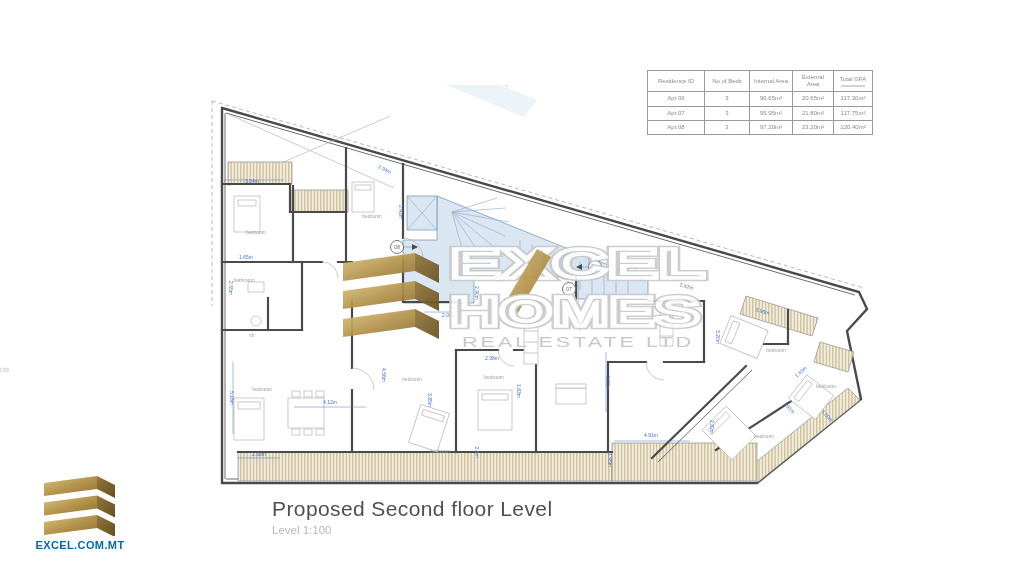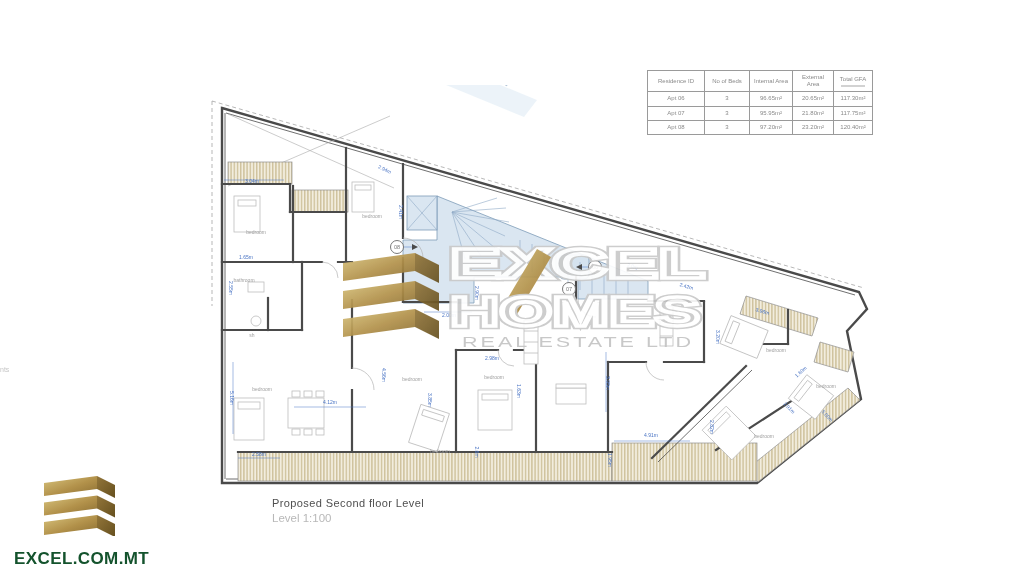--- a/index.html
+++ b/index.html
@@ -32,26 +32,26 @@
   .dimline{stroke:#4a74c4;stroke-width:.5;fill:none;}
   #room-labels text{font-size:5px;fill:#9f9f9f;text-anchor:middle;}
   #dim-labels text{font-size:5px;fill:#4a74c4;text-anchor:middle;}
   #apt-markers circle{fill:#ffffff;stroke:#6a6a6a;stroke-width:.9;}
   #apt-markers text{font-size:5.5px;fill:#777;text-anchor:middle;}
   .wm-under{fill:none;stroke:#c9c9c9;stroke-width:6.5;font-weight:bold;}
   .wm-over{fill:none;stroke:#ffffff;stroke-width:3.6;font-weight:bold;}
   .wm-sub{fill:#c4c4c4;font-size:14.5px;letter-spacing:2px;}
   
   .title-block{position:absolute;left:272px;top:497px;}
-  .plan-title{font-size:11px;color:#4f4f4f;letter-spacing:.4px;}
+  .plan-title{font-size:21px;color:#4f4f4f;letter-spacing:.4px;}
   .plan-scale{font-size:11.5px;color:#b8b8b8;margin-top:3px;}
   
   .footer-logo{position:absolute;left:14px;top:476px;width:132px;text-align:center;}
   .footer-logo svg{display:block;margin:0 auto;}
-  .footer-text{font-size:17px;font-weight:bold;color:#14532d;letter-spacing:.4px;margin-top:13px;}
+  .footer-text{font-size:11px;font-weight:bold;color:#0369a1;letter-spacing:.4px;margin-top:3px;}
   .edge-frag{position:absolute;left:0px;top:366px;font-size:7px;color:#c6c6c6;}
 </style>
 </head>
 <body>
 
 <div class="canvas">
 
   <svg class="plan" viewBox="190 85 700 410" xmlns="http://www.w3.org/2000/svg">
     <defs>
       <pattern id="hat" width="3.2" height="4" patternUnits="userSpaceOnUse">

